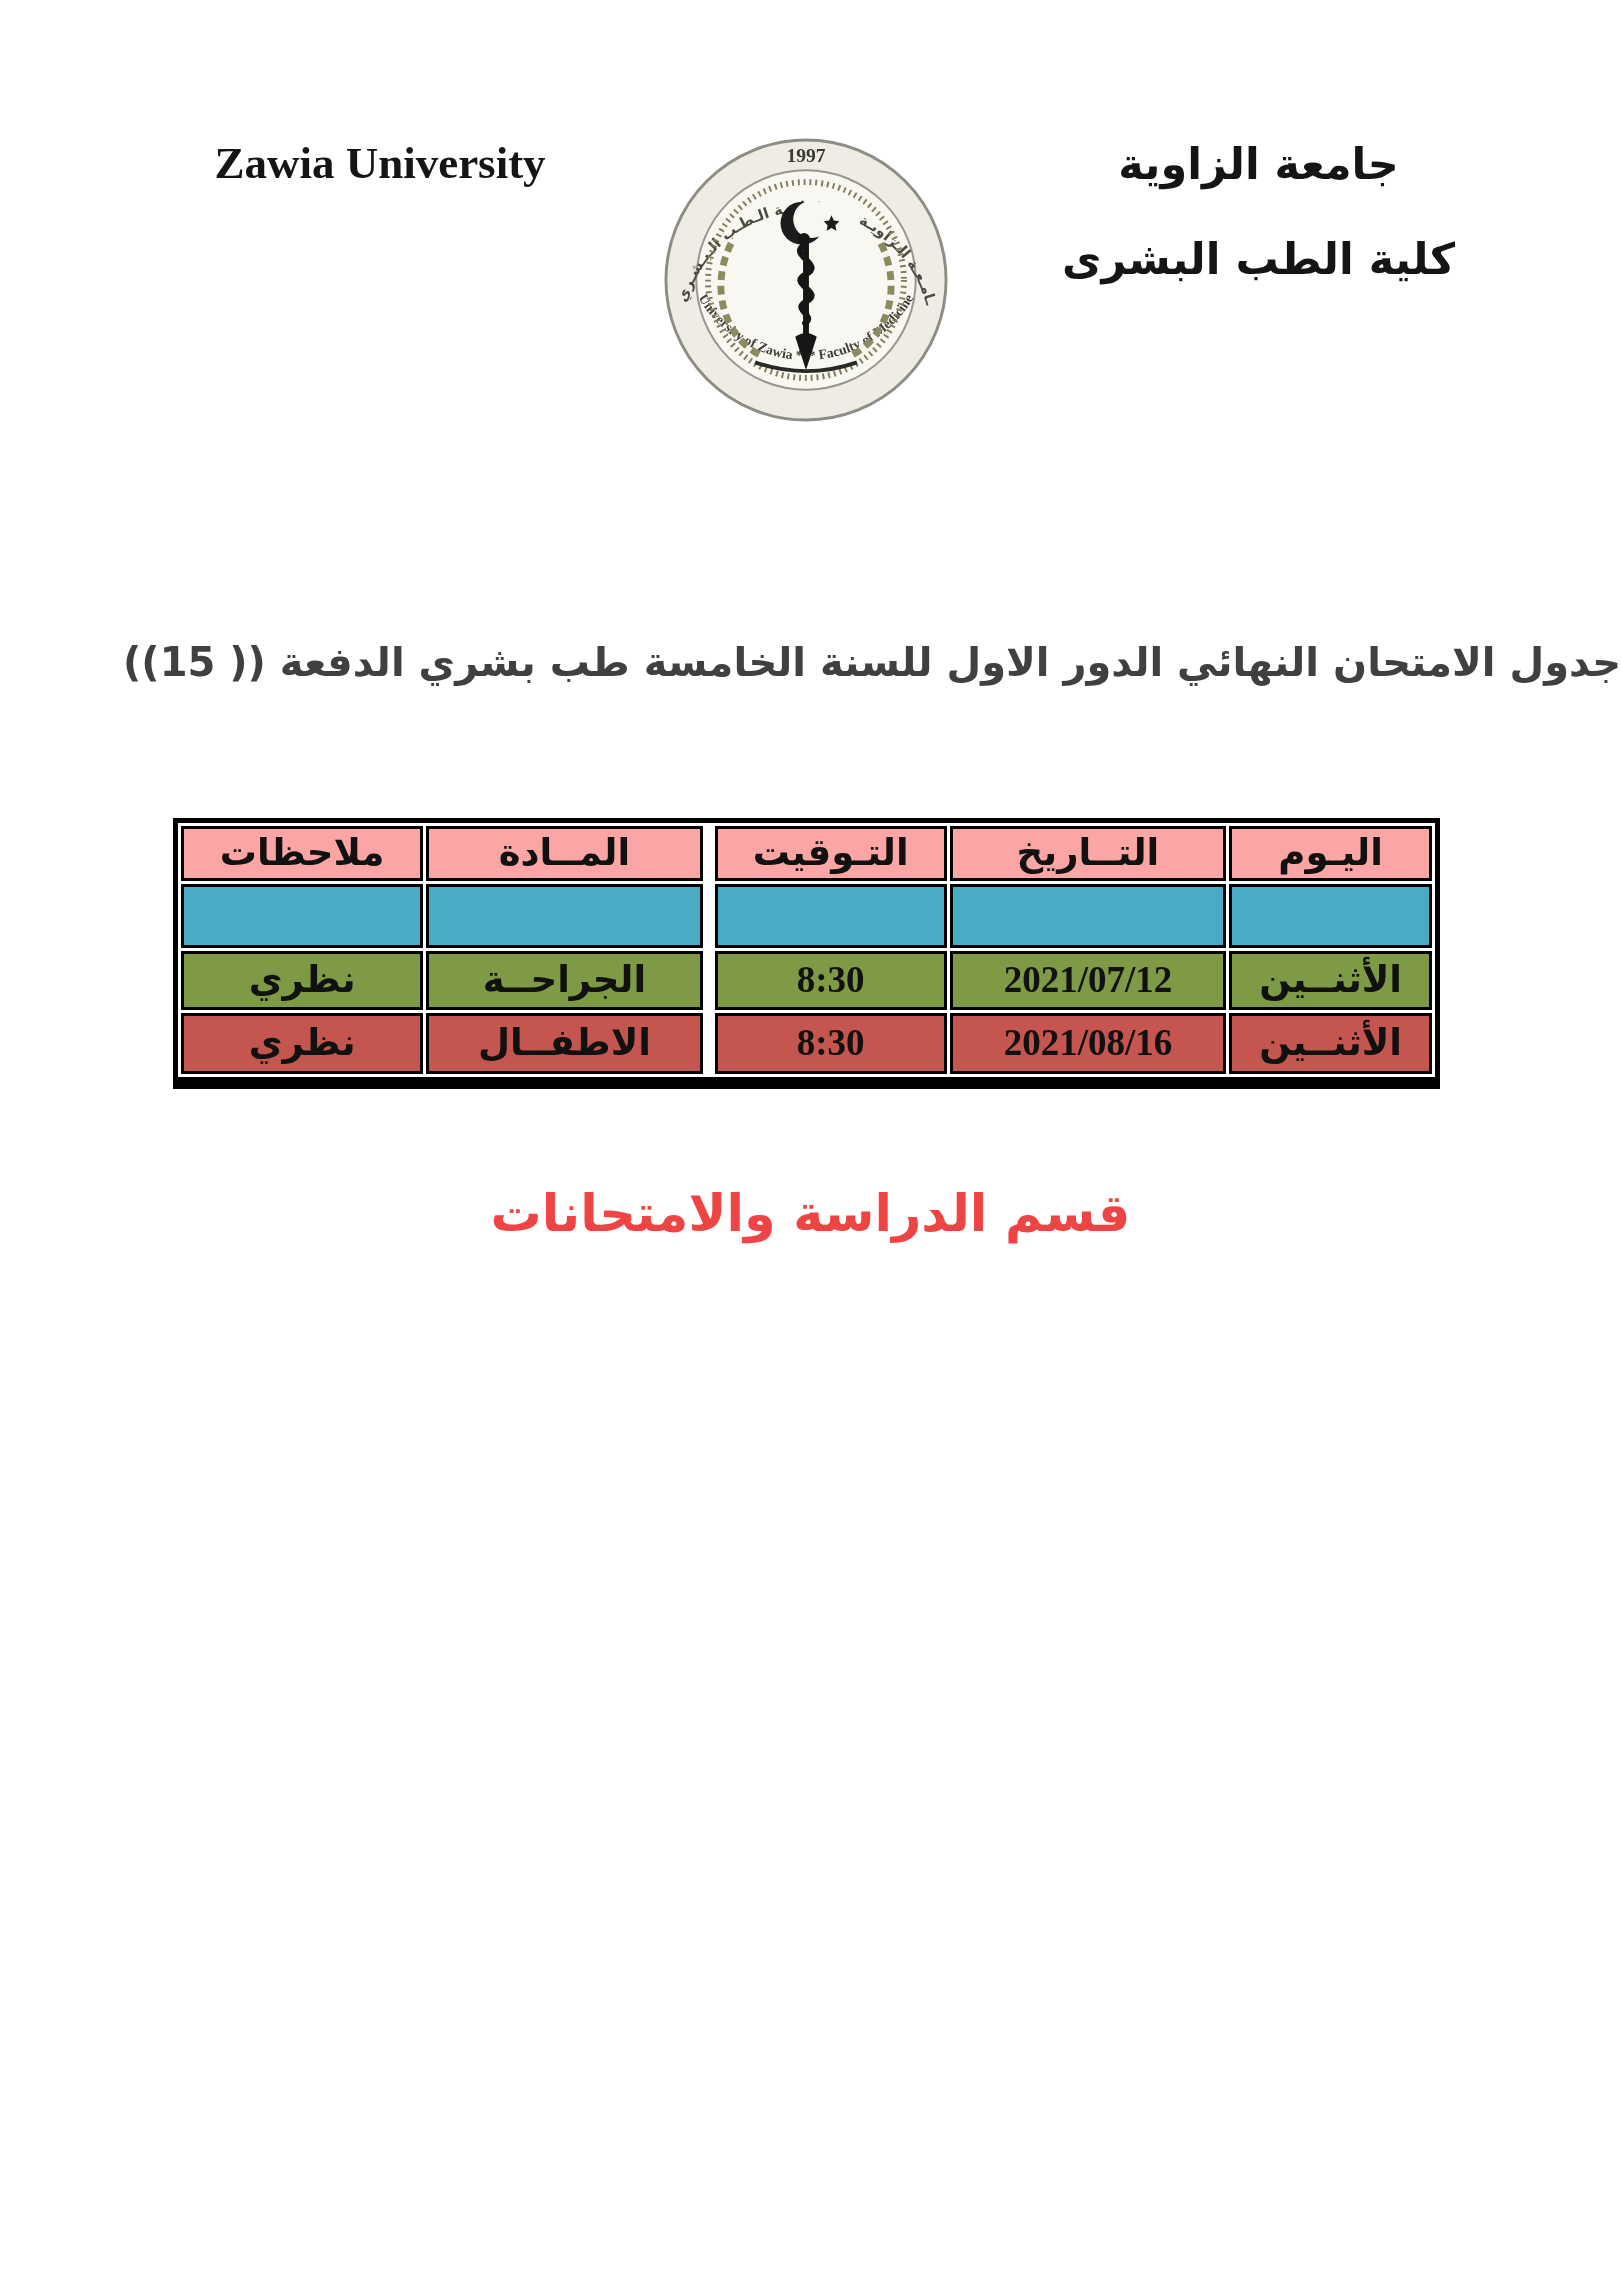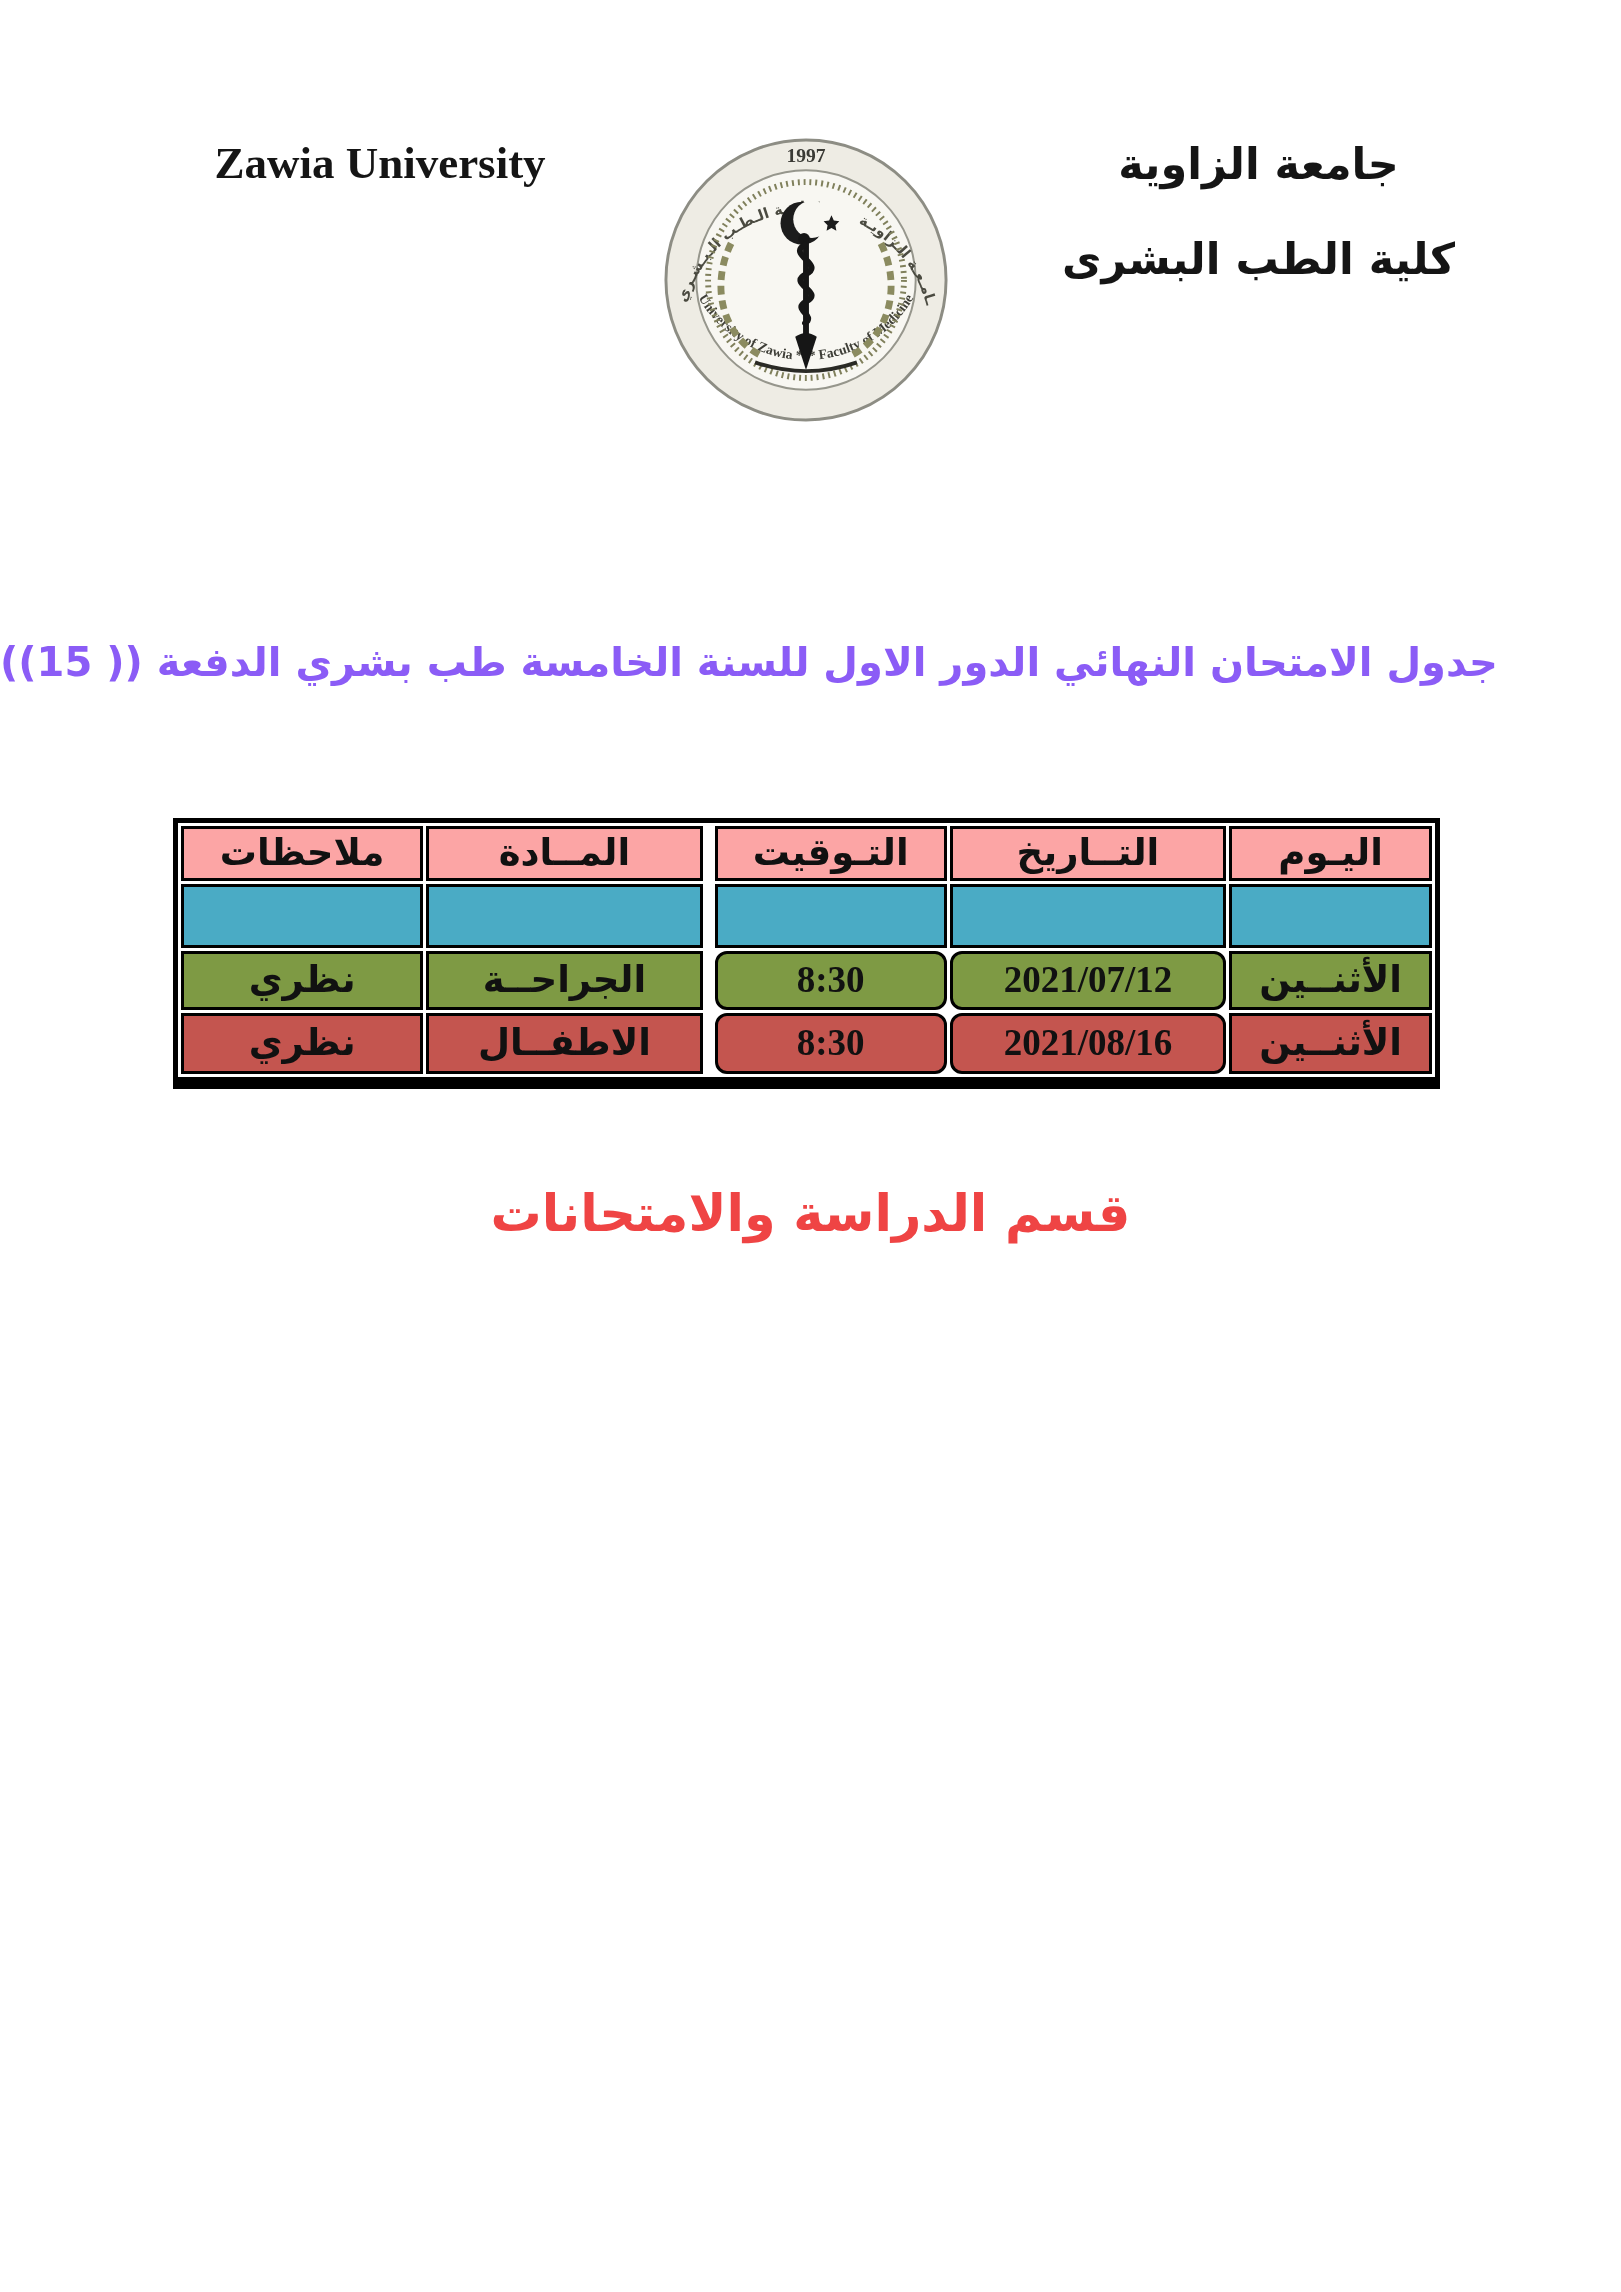--- a/index.html
+++ b/index.html
@@ -20,22 +20,22 @@
     position:absolute; right:137px; top:139px; width:451px;
     text-align:center; direction:rtl; font-weight:bold;
     font-size:43px; color:#151515;
   }
   .hdr-ar .line2 { margin-top:45px; }
   .logo-box { position:absolute; left:663px; top:137px; width:286px; height:286px; }
 
   
   .doc-title {
     position:absolute; top:639px; left:0; width:100%;
-    text-align:left; direction:rtl; font-weight:bold;
-    font-size:40px; color:#8b5cf6; letter-spacing:0.5px;
+    text-align:right; direction:rtl; font-weight:bold;
+    font-size:40px; color:#404040; letter-spacing:0.5px;
   }
 
   
   .table-wrap {
     position:absolute; left:173px; top:818px; width:1267px;
     box-sizing:border-box; background:#ffffff;
     border:5.9px solid #000; border-bottom-width:12.7px;
   }
   table.exam {
     width:100%; table-layout:fixed;
@@ -45,21 +45,21 @@
     box-sizing:border-box; border:3.9px solid #000;
     text-align:center; vertical-align:middle;
     font-weight:bold; overflow:hidden; padding:0;
     font-size:37px; line-height:1.1; direction:rtl;
   }
   td.sp { border:none !important; background:#fff !important; padding:0; }
   tr.hdr  td { height:55px; background:#fca5a5; }
   tr.blank td { height:64px; background:#4aabc5; }
   tr.row1 td { height:59px; background:#7e9a44; }
   tr.row2 td { height:61px; background:#c4554f; }
-  td.num { font-family:"Liberation Serif", serif; font-size:39px; direction:ltr;border-radius:12px; }
+  td.num { font-family:"Liberation Serif", serif; font-size:39px; direction:ltr; }
 
   
   .footer-sig {
     position:absolute; top:1184px; left:0; width:100%;
     text-align:center; direction:rtl; font-weight:bold;
     font-size:51px; color:#ef4444; letter-spacing:1px;
   }
 </style>
 </head>
 <body>

